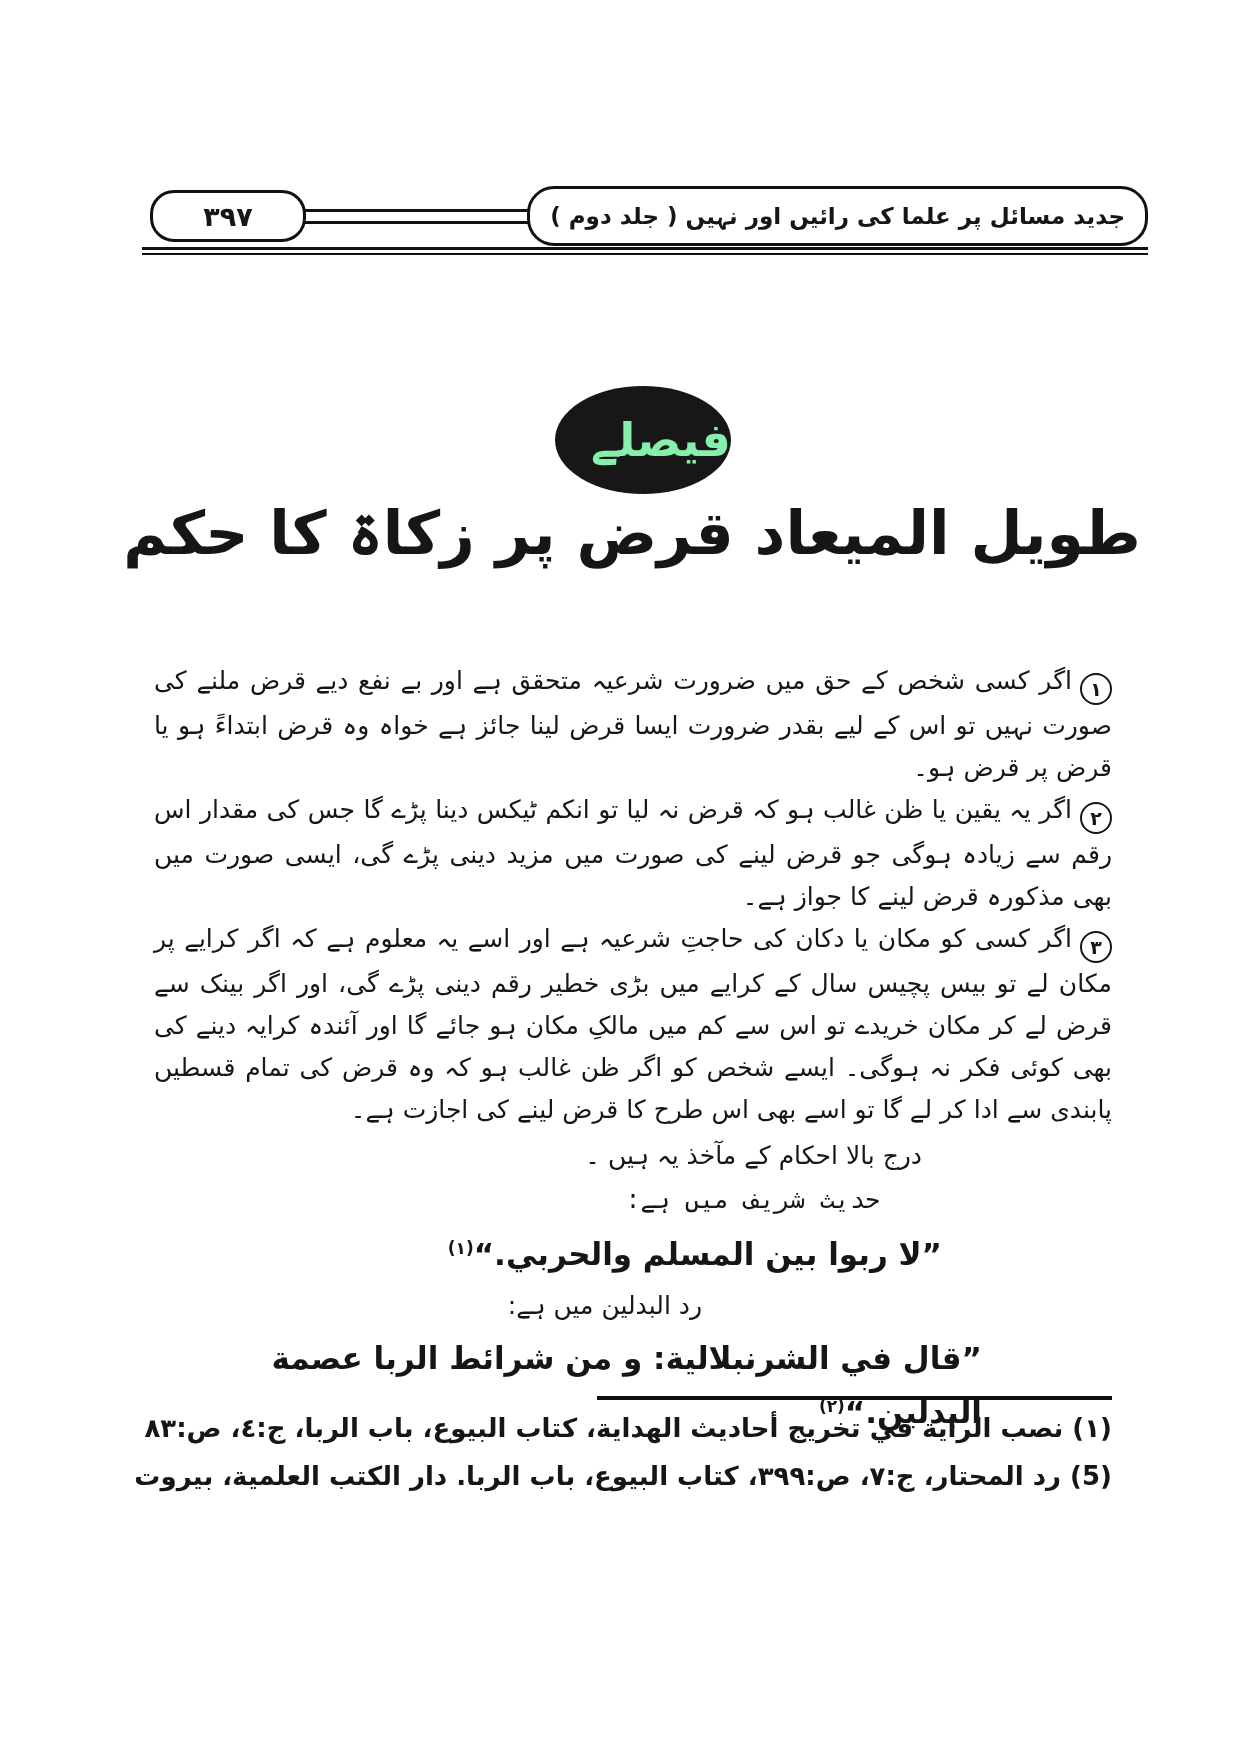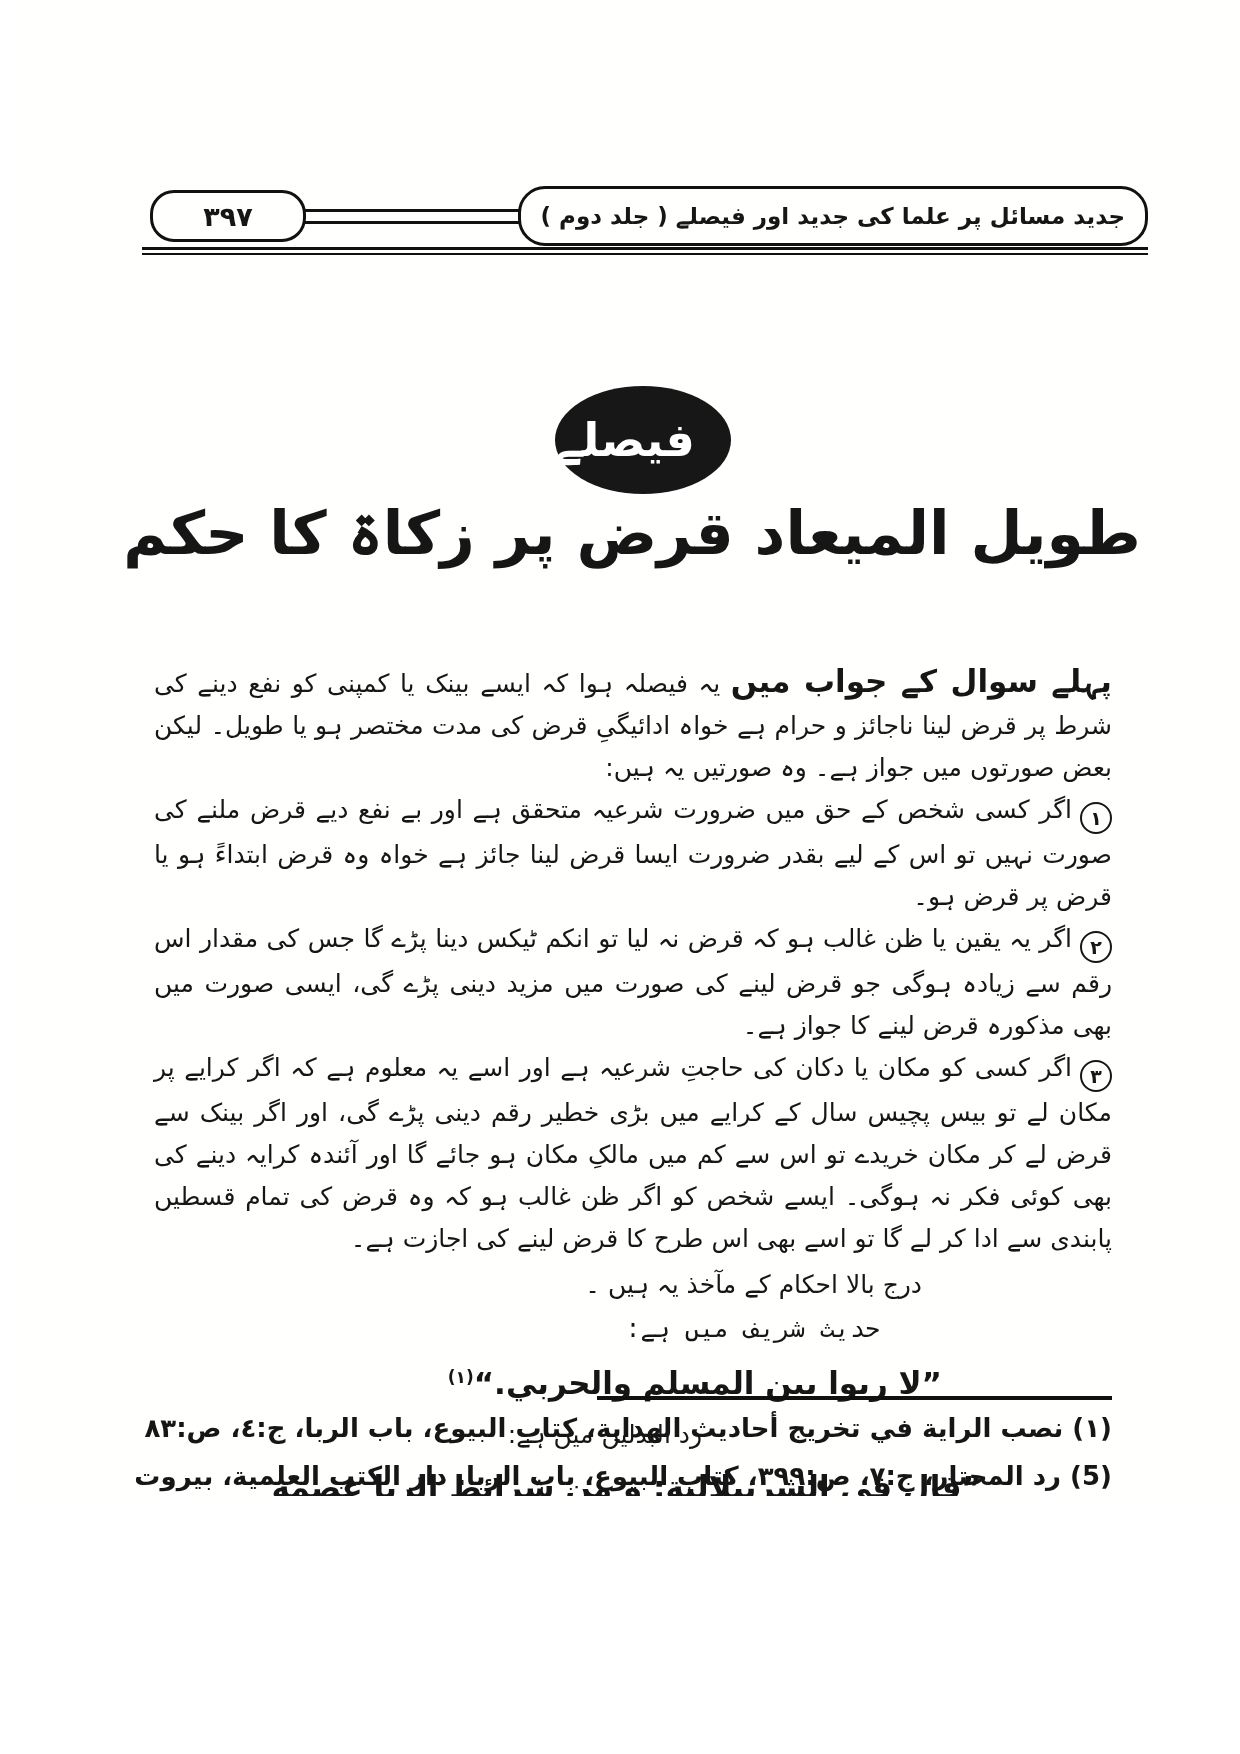--- a/index.html
+++ b/index.html
@@ -34,21 +34,21 @@
     padding:0 20px;font-size:23px;font-weight:bold;direction:rtl;white-space:nowrap;
   }
   .header-rule{
     position:absolute;top:247px;left:130px;right:104px;height:3px;
     border-top:3px solid #111;border-bottom:2px solid #111;
   }
   
   .chapter-badge{
     position:absolute;top:386px;left:543px;width:176px;height:108px;
     background:#171717;border-radius:50%;
-    color:#ffffff;display:flex;align-items:center;justify-content:flex-end;
+    color:#86efac;display:flex;align-items:center;justify-content:flex-start;
     font-size:46px;font-weight:bold;direction:rtl;
   }
   .main-title{
     position:absolute;top:498px;left:0;right:0;
     text-align:center;direction:rtl;
     font-size:60px;font-weight:bold;letter-spacing:1px;
   }
   
   .body-block{
     position:absolute;top:660px;left:142px;right:140px;
@@ -90,36 +90,33 @@
 <body>
 
 <div class="page">
 
   <div class="header-row">
     <div class="page-num-capsule">
       <span>۳۹۷</span>
     </div>
     <div class="header-connector"></div>
     <div class="header-title-box">
-      <span>جدید مسائل پر علما کی جدید اور فیصلے ( جلد دوم )</span>
+      <span>جدید مسائل پر علما کی رائیں اور نہیں ( جلد دوم )</span>
     </div>
   </div>
   <div class="header-rule"></div>
 
   <div class="chapter-badge">
     <span>فیصلے</span>
   </div>
 
   <div class="main-title">طویل المیعاد قرض پر زکاۃ کا حکم</div>
 
   <div class="body-block">
 
-    <p>
-      <span class="lead">پہلے سوال کے جواب میں</span><span> یہ فیصلہ ہوا کہ ایسے بینک یا کمپنی کو نفع دینے کی شرط پر قرض لینا ناجائز و حرام ہے خواہ ادائیگیِ قرض کی مدت مختصر ہو یا طویل۔ لیکن بعض صورتوں میں جواز ہے۔ وہ صورتیں یہ ہیں:</span>
-    </p>
 
     <p>
       <span class="circle-num">
           <span>۱</span>
         </span><span>اگر کسی شخص کے حق میں ضرورت شرعیہ متحقق ہے اور بے نفع دیے قرض ملنے کی صورت نہیں تو اس کے لیے بقدر ضرورت ایسا قرض لینا جائز ہے خواہ وہ قرض ابتداءً ہو یا قرض پر قرض ہو۔</span>
     </p>
 
     <p>
       <span class="circle-num">
           <span>۲</span>

